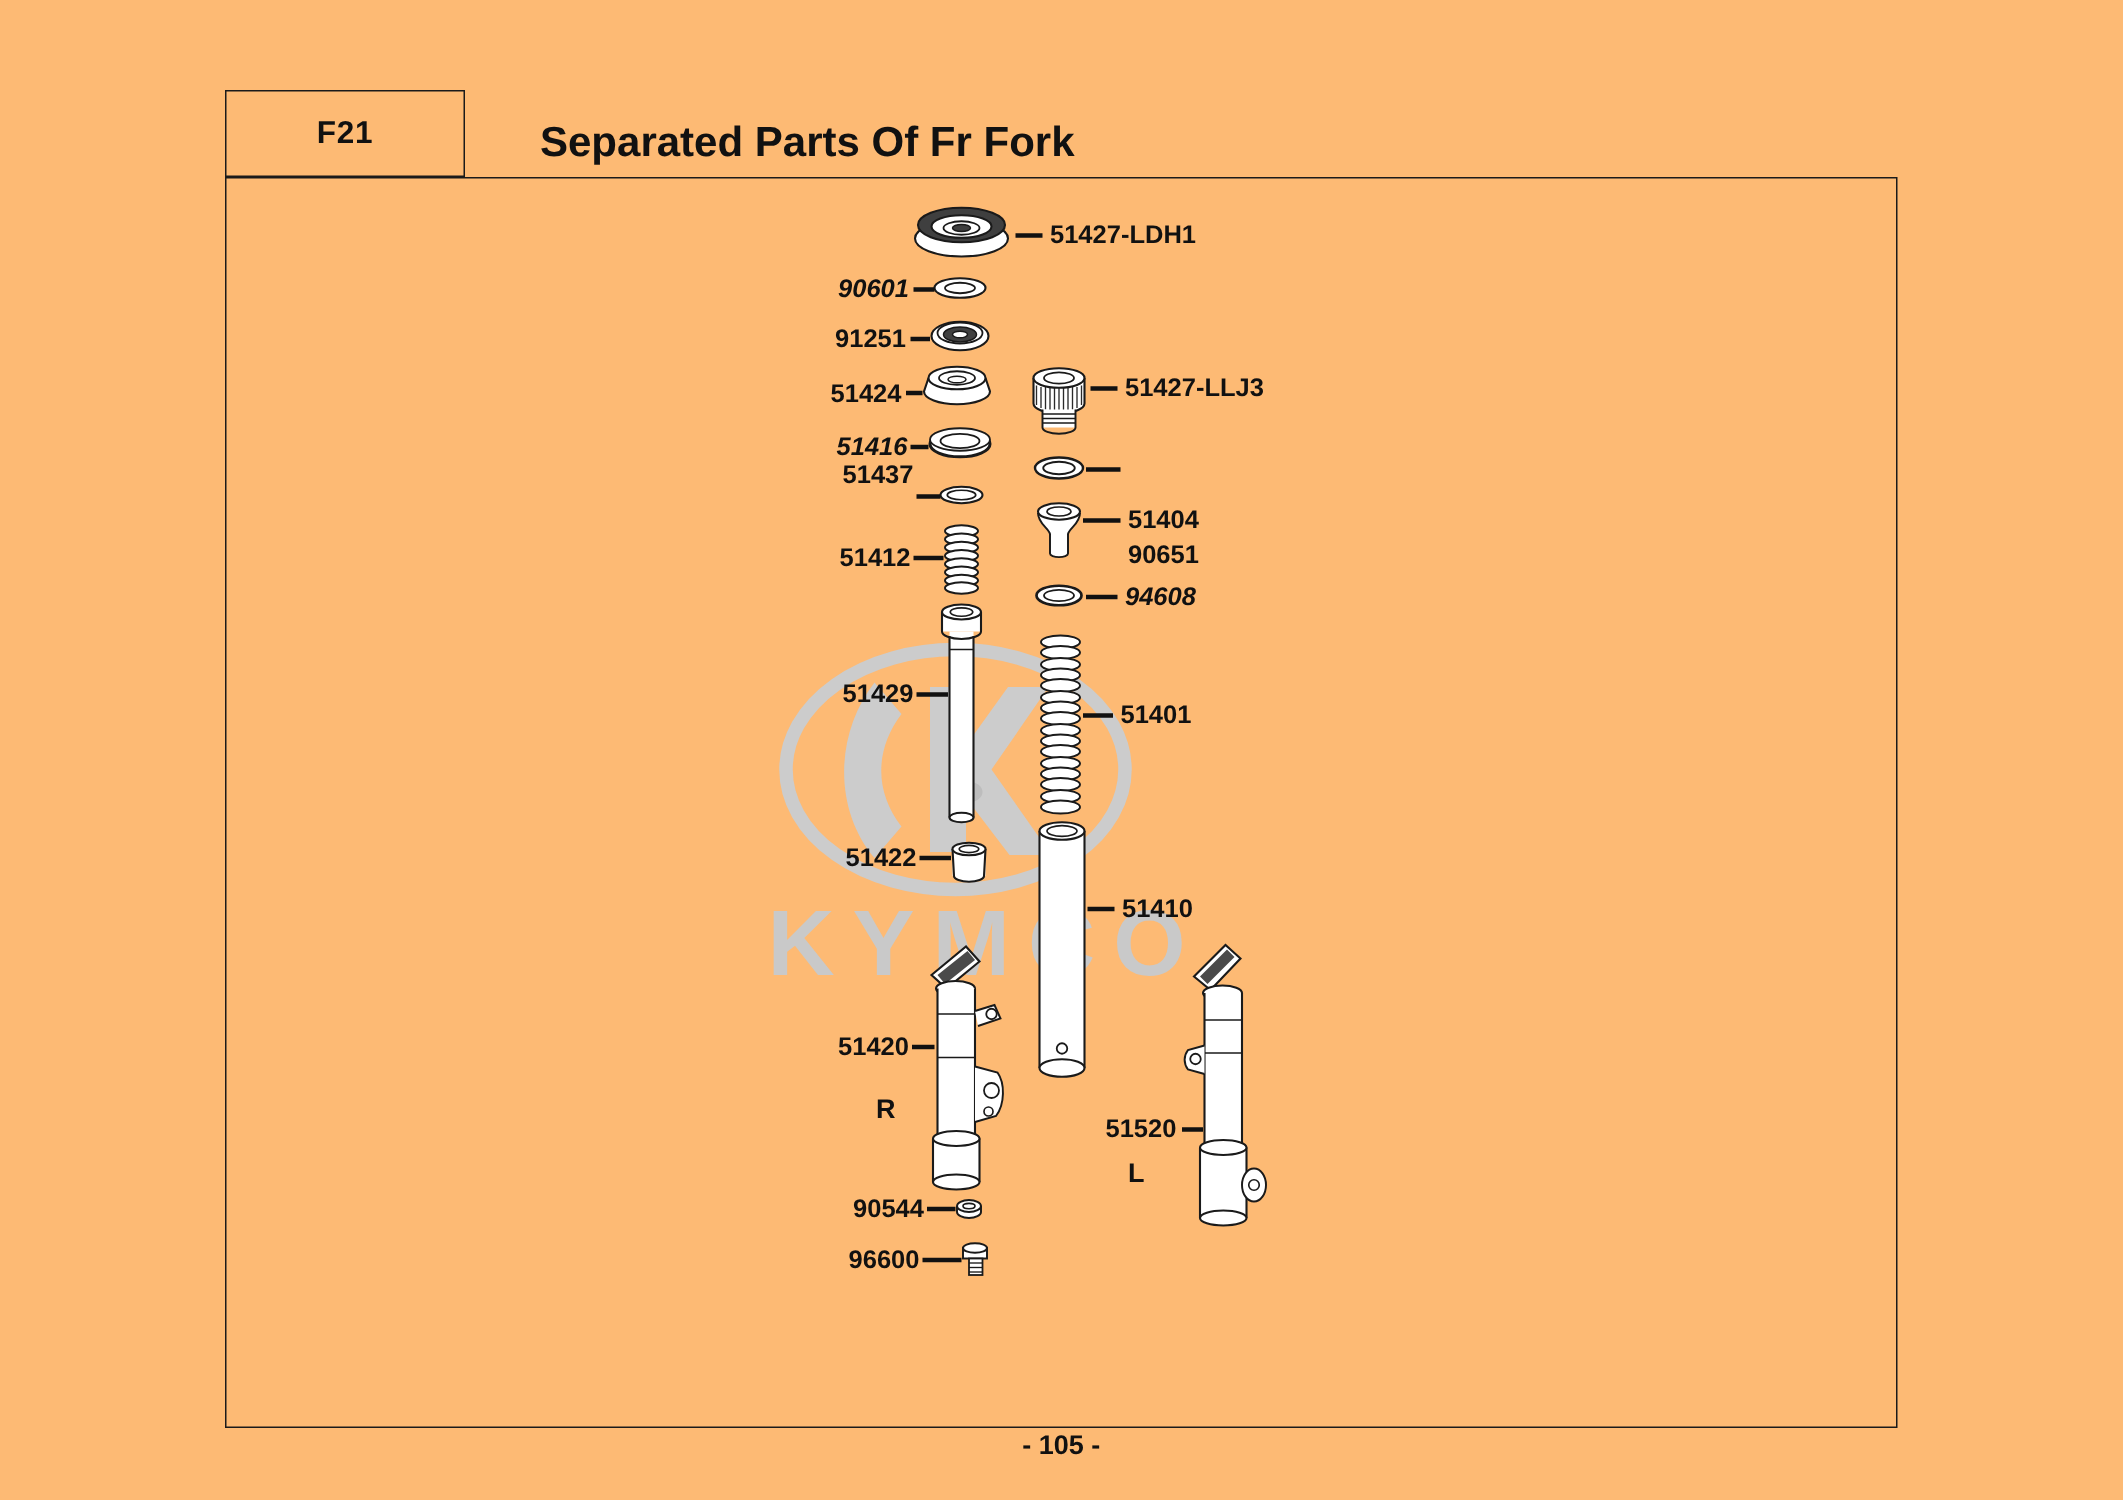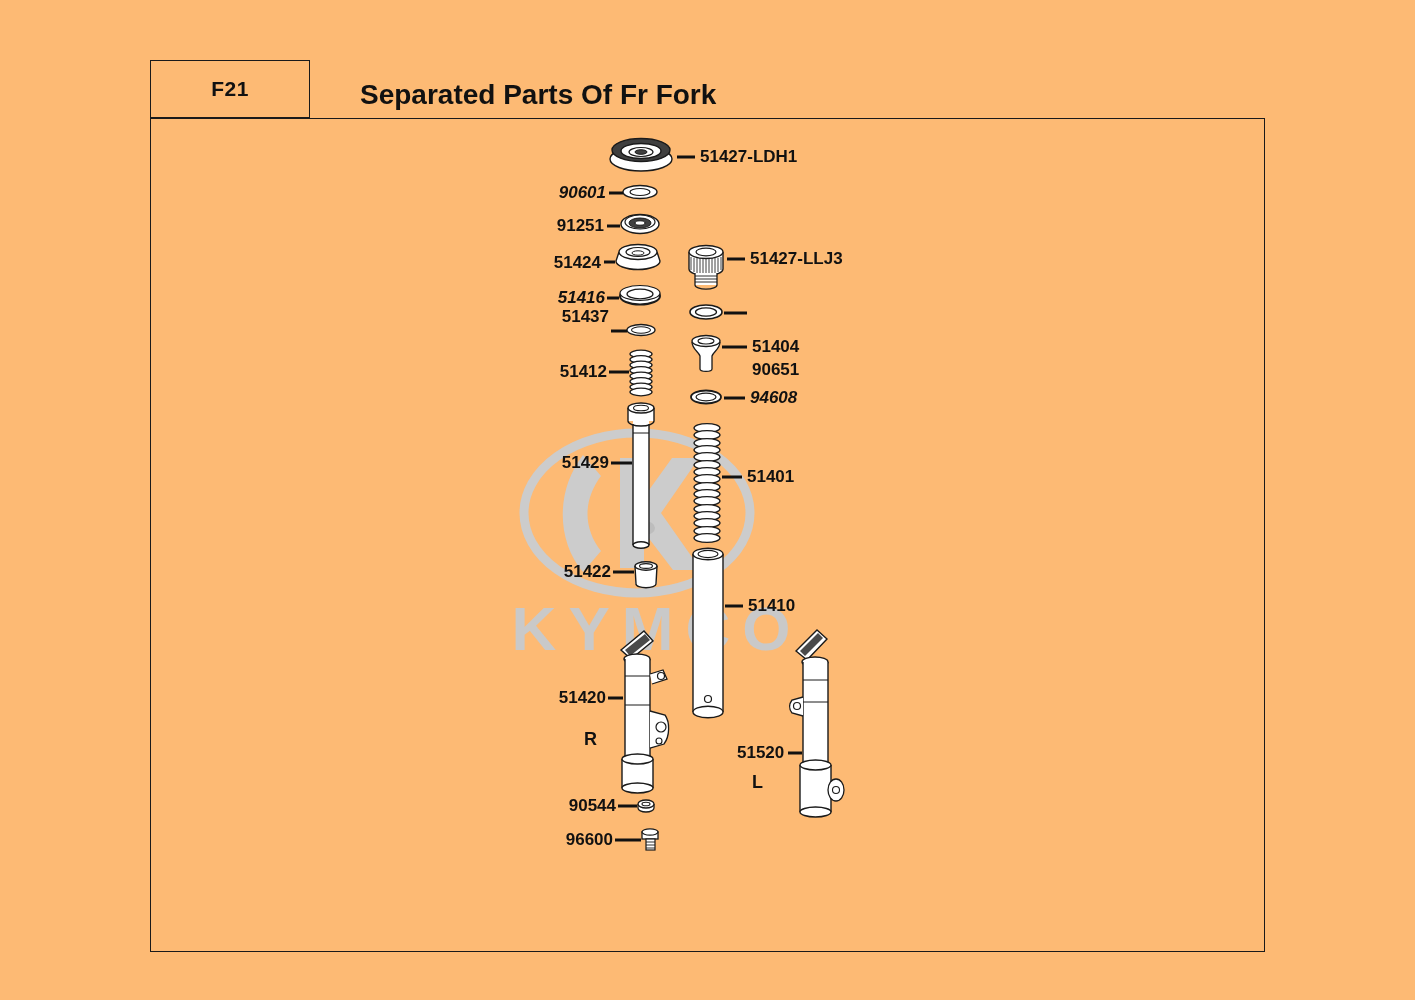--- a/index.html
+++ b/index.html
@@ -279,14 +279,15 @@
   <div class="part-label" style="left:752px; top:314px;margin-top:46px;">90651</div>
   <div class="part-label" style="left:752px; top:337px;">51404</div>
   <div class="part-label" style="left:750px; top:388px;font-style:italic;">94608</div>
   <div class="part-label" style="left:747px; top:467px;">51401</div>
   <div class="part-label" style="left:748px; top:596px;">51410</div>
   <div class="part-label" style="left:737px; top:743px;">51520</div>
 
   <div class="marker" style="left:584px; top:729px;">R</div>
   <div class="marker" style="left:752px; top:772px;">L</div>
 
+  <div class="page-num">- 105 -</div>
 
 </div>
 
 </body></html>

